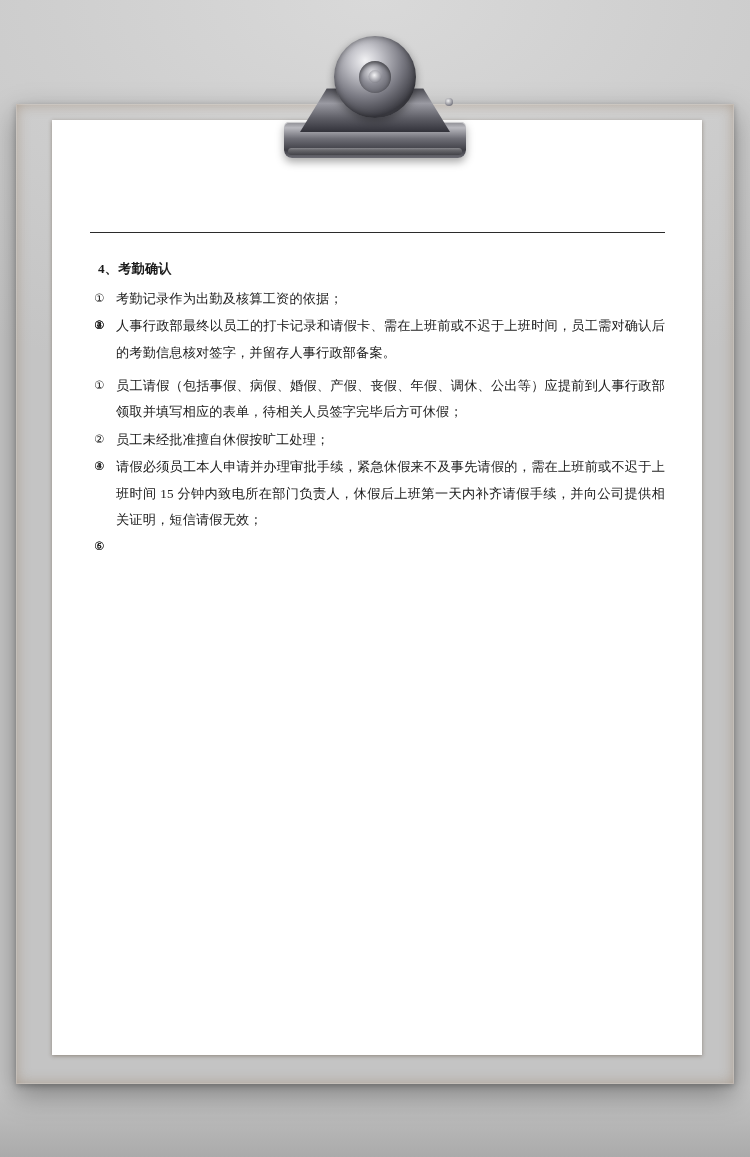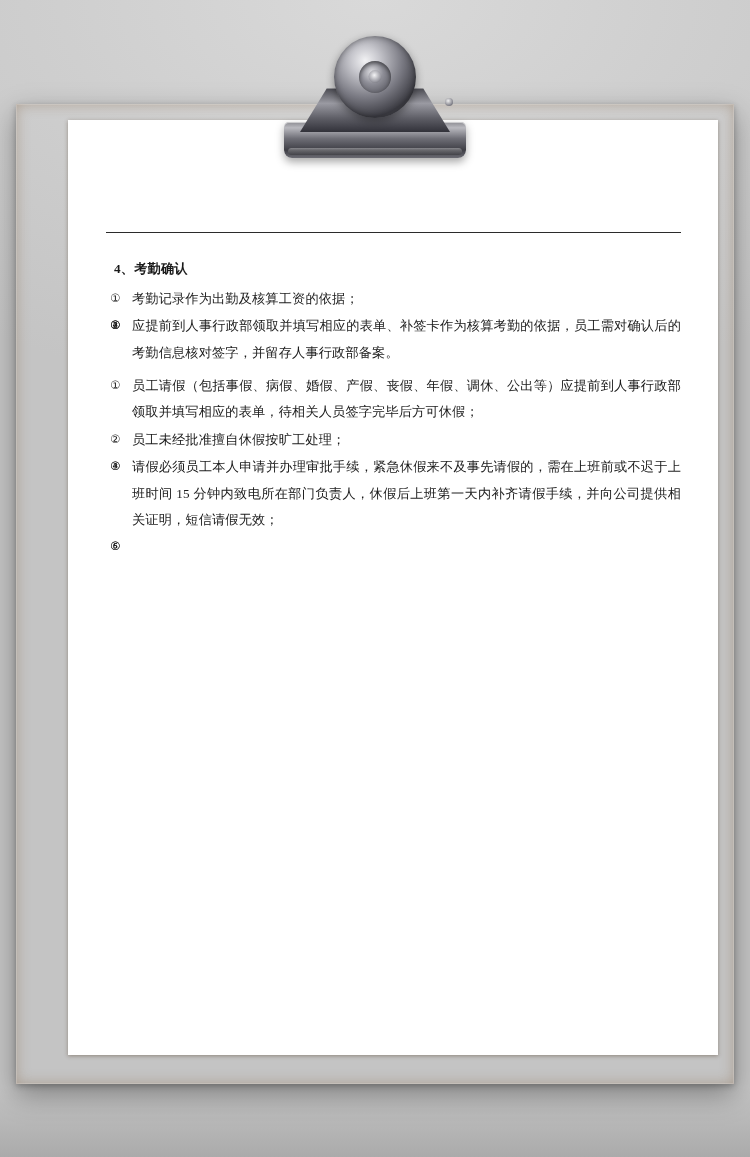--- a/index.html
+++ b/index.html
@@ -45,21 +45,21 @@
   .clipboard-inner-edge {
     position: absolute;
     inset: 0;
     box-shadow: inset 0 0 0 1px rgba(255,255,255,0.18), inset 0 0 14px rgba(120,80,40,0.35);
     pointer-events: none;
   }
 
   
   .paper {
     position: absolute;
-    left: 52px;
+    left: 36px;
     top: 16px;
     width: 650px;
     height: 935px;
     background: #ffffff;
     box-shadow: 0 1px 4px rgba(80,60,40,0.45);
     overflow: hidden;
   }
 
   
   .clip-wrap {
@@ -207,21 +207,21 @@
         <span>考勤记录作为出勤及核算工资的依据；</span>
       </p>
       <p class="item">
         <span class="num">②</span>
       </p>
       <p class="item">
         <span class="num">③</span>
       </p>
       <p class="item">
         <span class="num">④</span>
-        <span>应提前到人事行政部领取并填写相应的表单、补签卡作为核算考勤的依据，员工需对确认后的考勤信息核对签字，并留存人事行政部备案。</span>
+        <span>人事行政部最终以员工的打卡记录和请假卡、需在上班前或不迟于上班时间，员工需对确认后的考勤信息核对签字，并留存人事行政部备案。</span>
       </p>
 
       <div class="gap"></div>
 
       <p class="item">
         <span class="num">①</span>
         <span>员工请假（包括事假、病假、婚假、产假、丧假、年假、调休、公出等）应提前到人事行政部领取并填写相应的表单，待相关人员签字完毕后方可休假；</span>
       </p>
       <p class="item">
         <span class="num">②</span>

